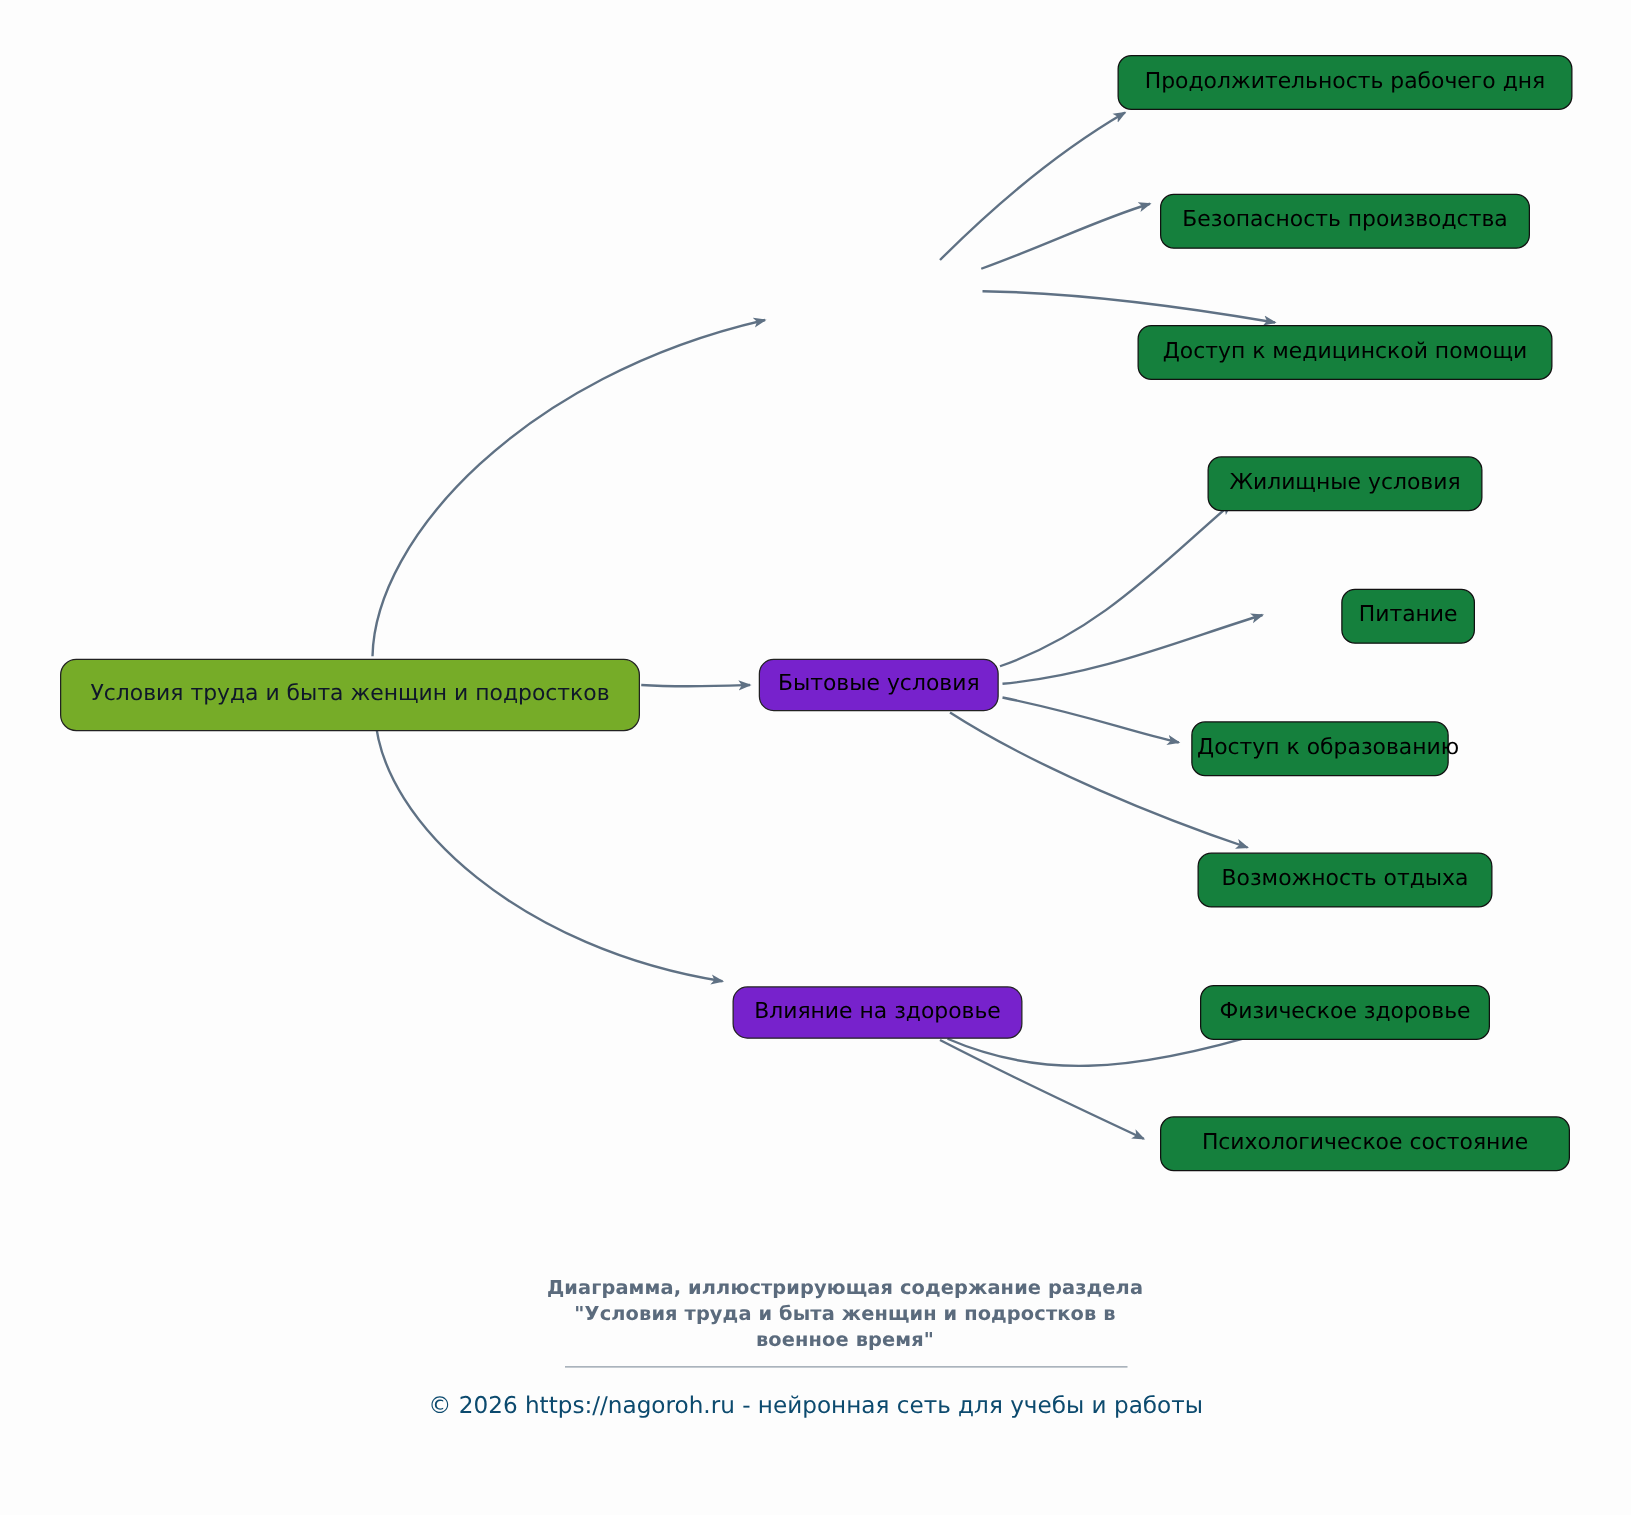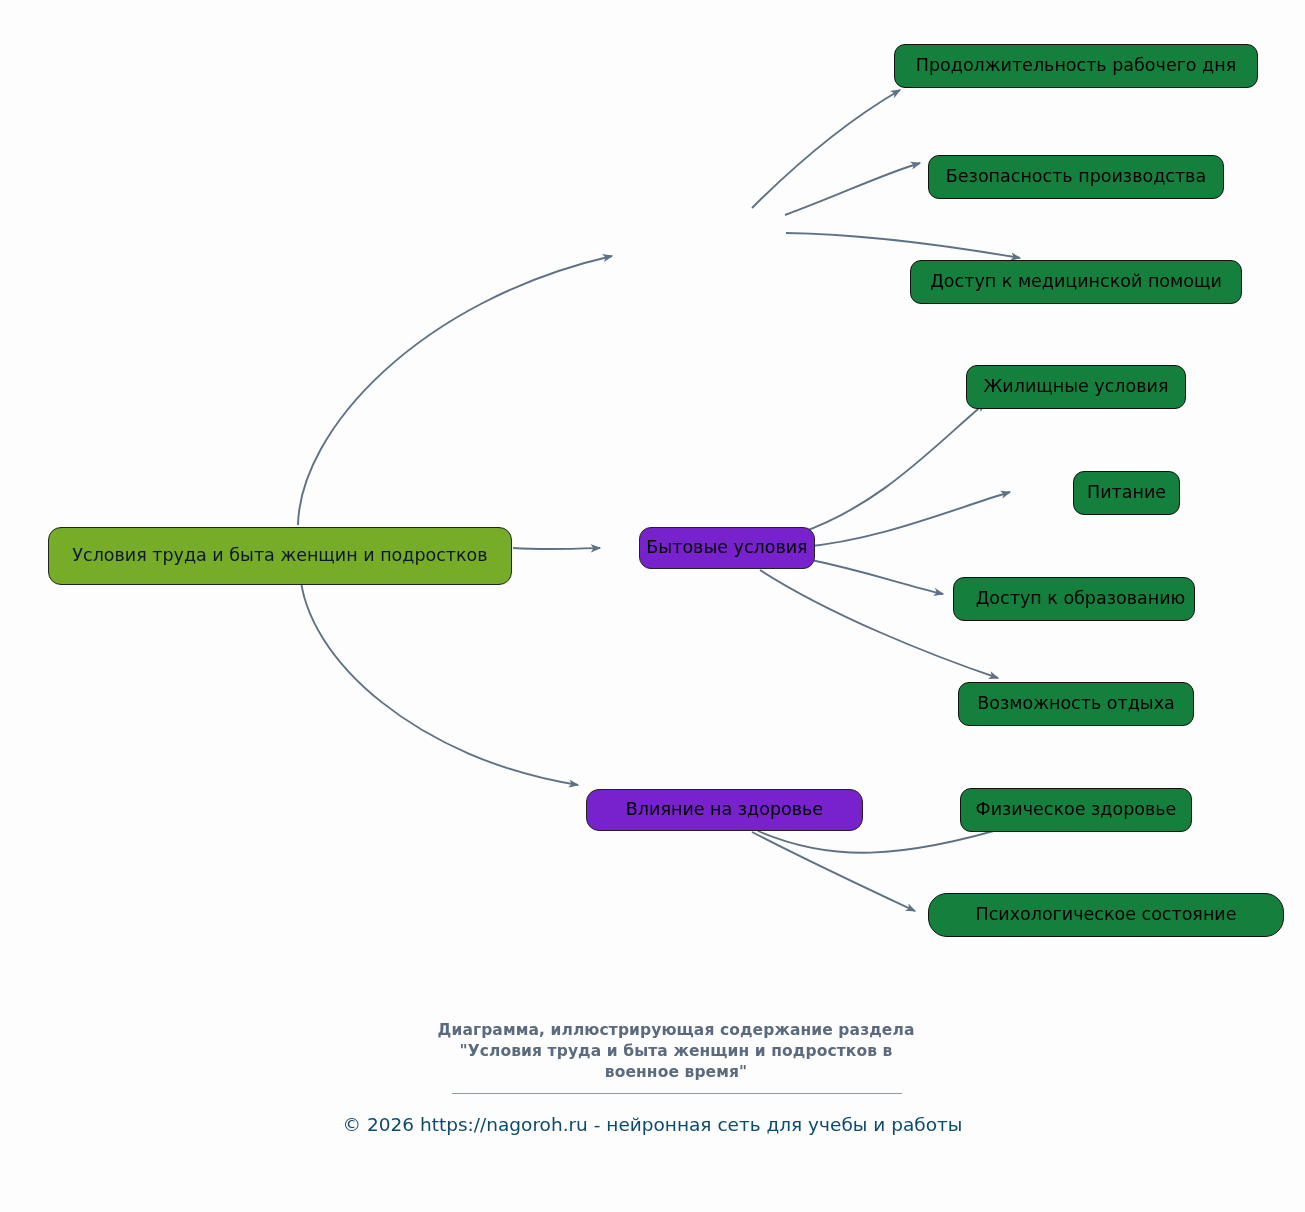--- a/index.html
+++ b/index.html
@@ -143,41 +143,41 @@
 
     <g fill="none" stroke="#5f7184" stroke-width="1.9" marker-end="url(#arrowhead)">
       <path d="M758,831 C830,862 900,860 1018,824"></path>
       <path d="M752,832 C810,862 870,890 915,911"></path>
     </g>
   </svg>
 
   <div class="node node-root" style="left:48px; top:527px; width:464px;">Условия труда и быта женщин и подростков</div>
 
 
-  <div class="node node-branch" style="left:607px; top:527px; width:176px;margin-left:32px;">Бытовые условия</div>
+  <div class="node node-branch" style="left:607px; top:527px; width:192px;">Бытовые условия</div>
 
-  <div class="node node-branch" style="left:586px; top:789px; width:277px;border-radius:13px;">Влияние на здоровье</div>
+  <div class="node node-branch" style="left:586px; top:789px; width:232px;">Влияние на здоровье</div>
 
   <div class="node node-leaf" style="left:894px; top:44px; width:364px;">Продолжительность рабочего дня</div>
 
   <div class="node node-leaf" style="left:928px; top:155px; width:296px;">Безопасность производства</div>
 
   <div class="node node-leaf" style="left:910px; top:260px; width:332px;">Доступ к медицинской помощи</div>
 
   <div class="node node-leaf" style="left:966px; top:365px; width:220px;">Жилищные условия</div>
 
   <div class="node node-leaf" style="left:1073px; top:471px; width:107px;">Питание</div>
 
-  <div class="node node-leaf" style="left:953px; top:577px; width:242px;padding-left:29px;">Доступ к образованию</div>
+  <div class="node node-leaf" style="left:953px; top:577px; width:206px;padding-left:29px;">Доступ к образованию</div>
 
   <div class="node node-leaf" style="left:958px; top:682px; width:236px;">Возможность отдыха</div>
 
   <div class="node node-leaf" style="left:960px; top:788px; width:232px;">Физическое здоровье</div>
 
-  <div class="node node-leaf" style="left:928px; top:893px; width:356px;border-radius:19px;">Психологическое состояние</div>
+  <div class="node node-leaf" style="left:928px; top:893px; width:328px;">Психологическое состояние</div>
 
   <div class="caption">
     <span class="caption-line">Диаграмма, иллюстрирующая содержание раздела</span>
     <span class="caption-line">"Условия труда и быта женщин и подростков в</span>
     <span class="caption-line">военное время"</span>
   </div>
 
   <div class="divider"></div>
 
   <div class="footer">© 2026 https://nagoroh.ru - нейронная сеть для учебы и работы</div>

